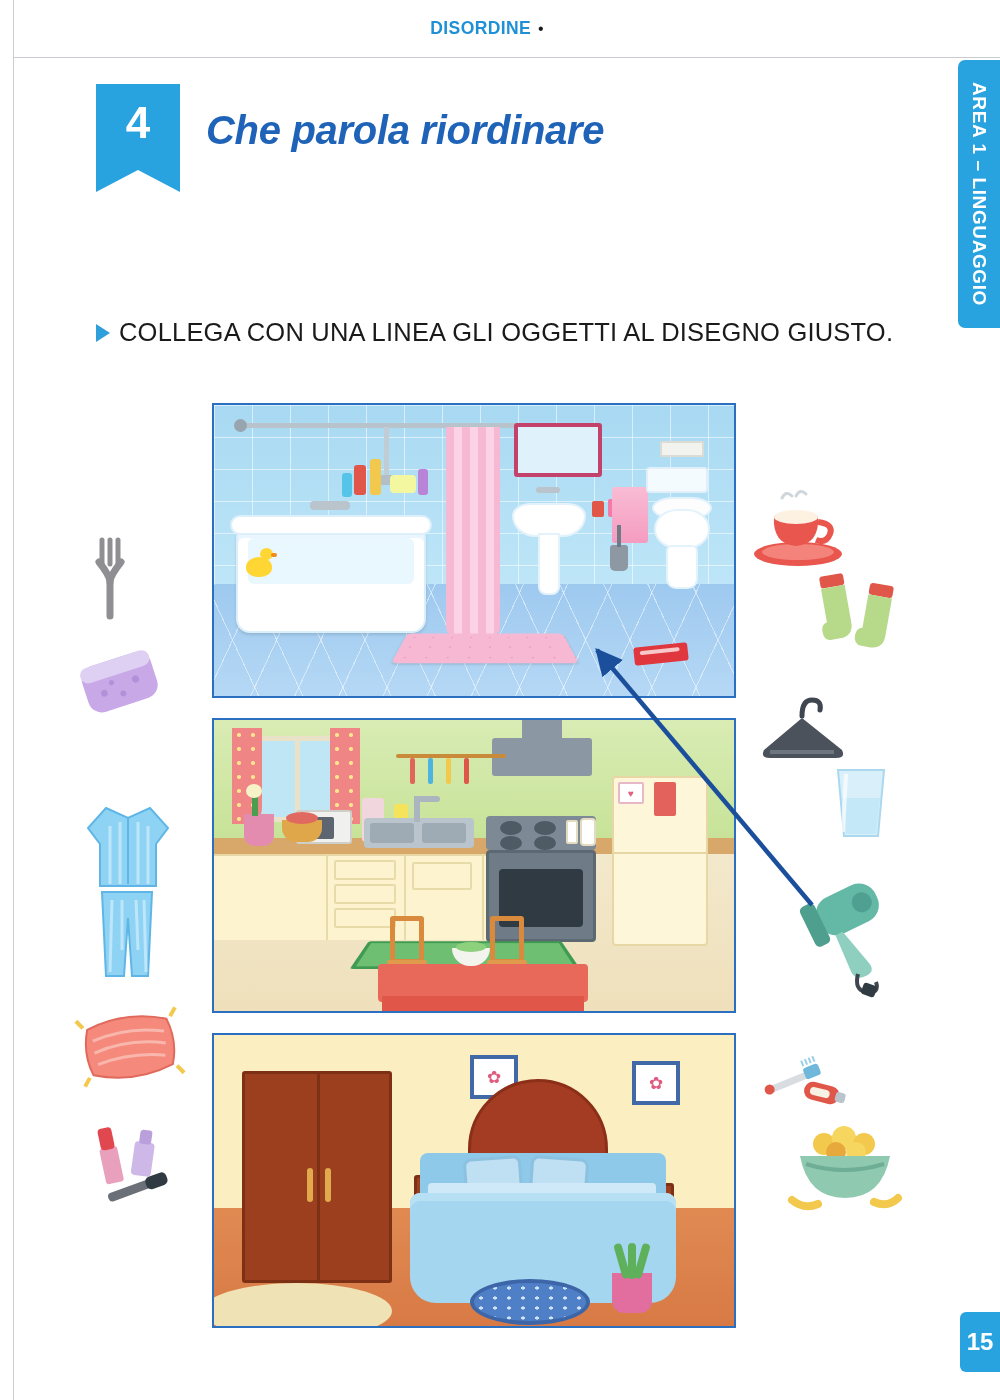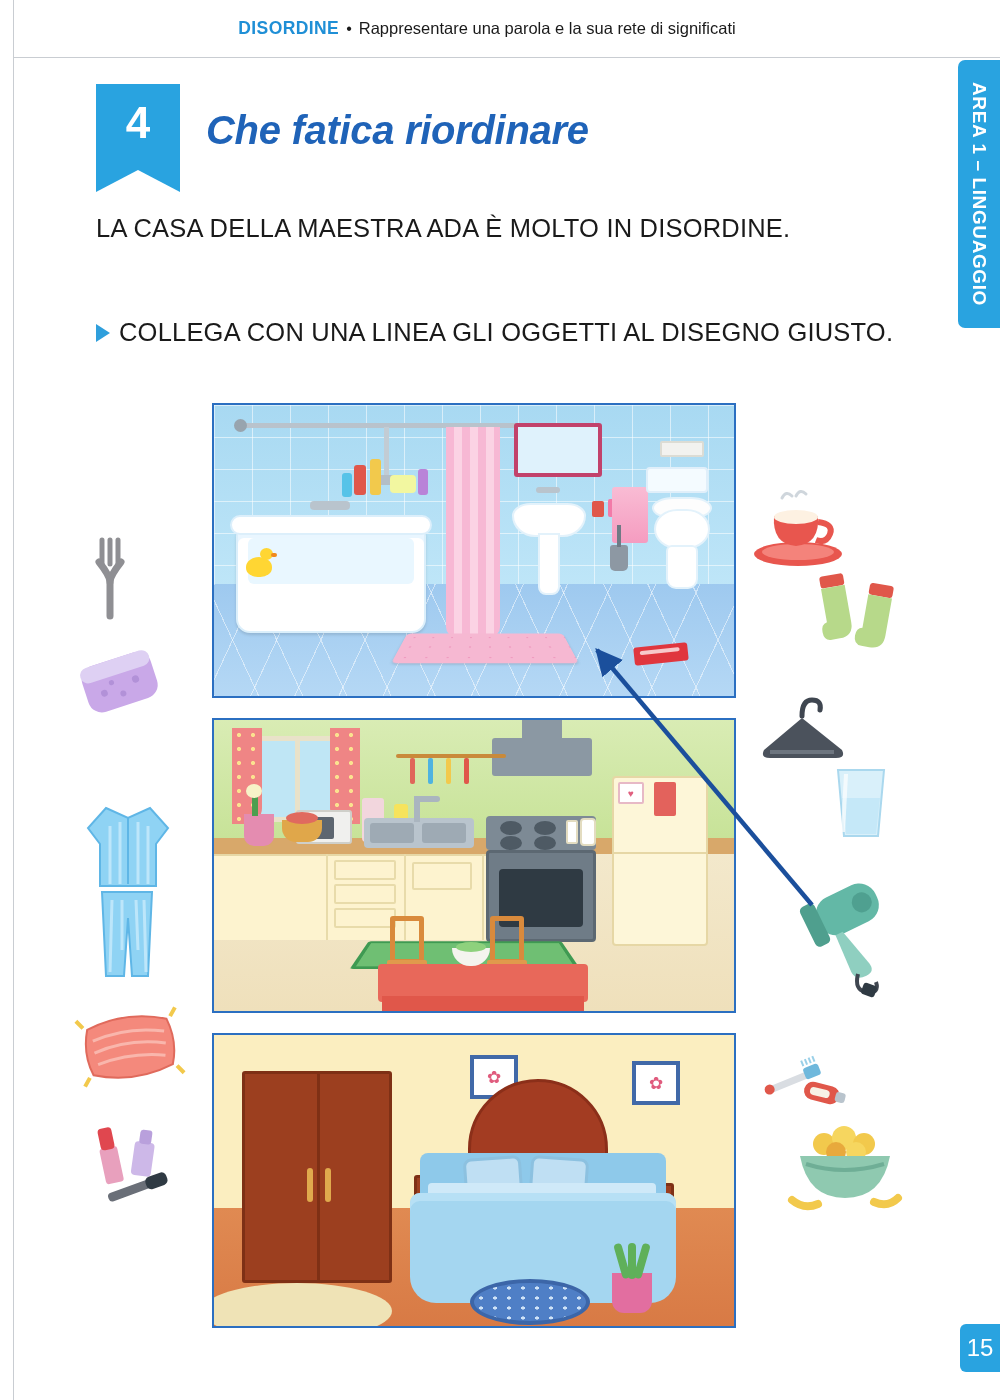--- a/index.html
+++ b/index.html
@@ -41,24 +41,24 @@
     background:#29a3e0; border-radius:7px 0 0 7px;
     display:flex; align-items:center; justify-content:center;
   }
   .side-tab span{
     color:#ffffff; font-weight:bold; font-size:19px; letter-spacing:.6px;
     white-space:nowrap;
     transform:rotate(90deg);
   }
   
   .page-num{
-    position:absolute; right:0; bottom:28px; width:40px; height:48px;
+    position:absolute; right:0; bottom:28px; width:40px; height:60px;
     background:#29a3e0; border-radius:6px 0 0 6px;
     display:flex; align-items:center; justify-content:center;
-    color:#fff; font-size:24px; font-weight:normal;
+    color:#fff; font-size:24px; font-weight:bold;
   }
   
   .title-row{
     position:absolute; left:96px; top:84px; display:flex; align-items:flex-start;
   }
   .badge{
     width:84px; height:108px; background:#29a3e0;
     position:relative; display:flex; align-items:flex-start; justify-content:center;
   }
   .badge:after{
@@ -525,41 +525,39 @@
 </style>
 </head>
 <body>
 
 <div class="left-rule"></div>
 
 <div class="header">
   <div class="header-inner">
     <span class="hdr-semantica">DISORDINE</span>
     <span class="hdr-dot">•</span>
-    <span class="hdr-sub">Rappresentare una parola e la sua rete di significati</span>
   </div>
 </div>
 
 <div class="side-tab">
   <span>AREA 1 – LINGUAGGIO</span>
 </div>
 
 <div class="page-num">
   <span>15</span>
 </div>
 
 <div class="title-row">
   <div class="badge">
     <span>4</span>
   </div>
-  <div class="title-text">Che fatica riordinare</div>
+  <div class="title-text">Che parola riordinare</div>
 </div>
 
 <div class="instr">
-  <div>LA CASA DELLA MAESTRA ADA È MOLTO IN DISORDINE.</div>
 </div>
 
 <div class="bullet-line">
   <span class="tri"></span>
   <span class="txt">COLLEGA CON UNA LINEA GLI OGGETTI AL DISEGNO GIUSTO.</span>
 </div>
 
 <div class="scene" id="scene-bathroom">
   <div class="bt-wall"></div>
   <div class="bt-tiles"></div>

